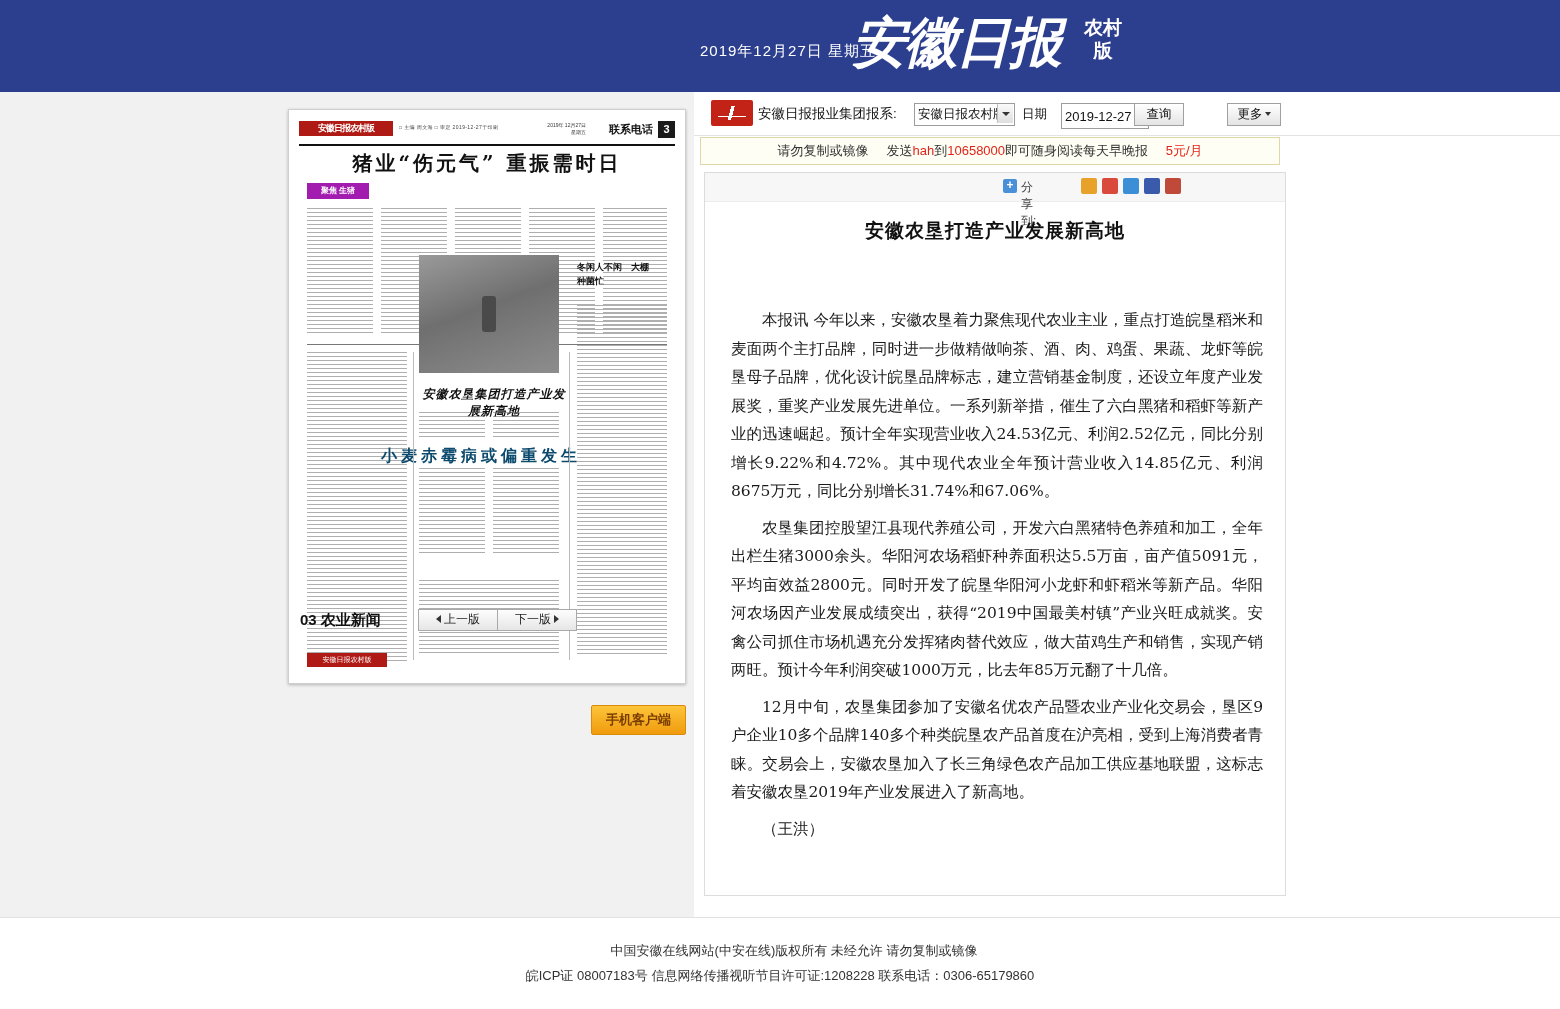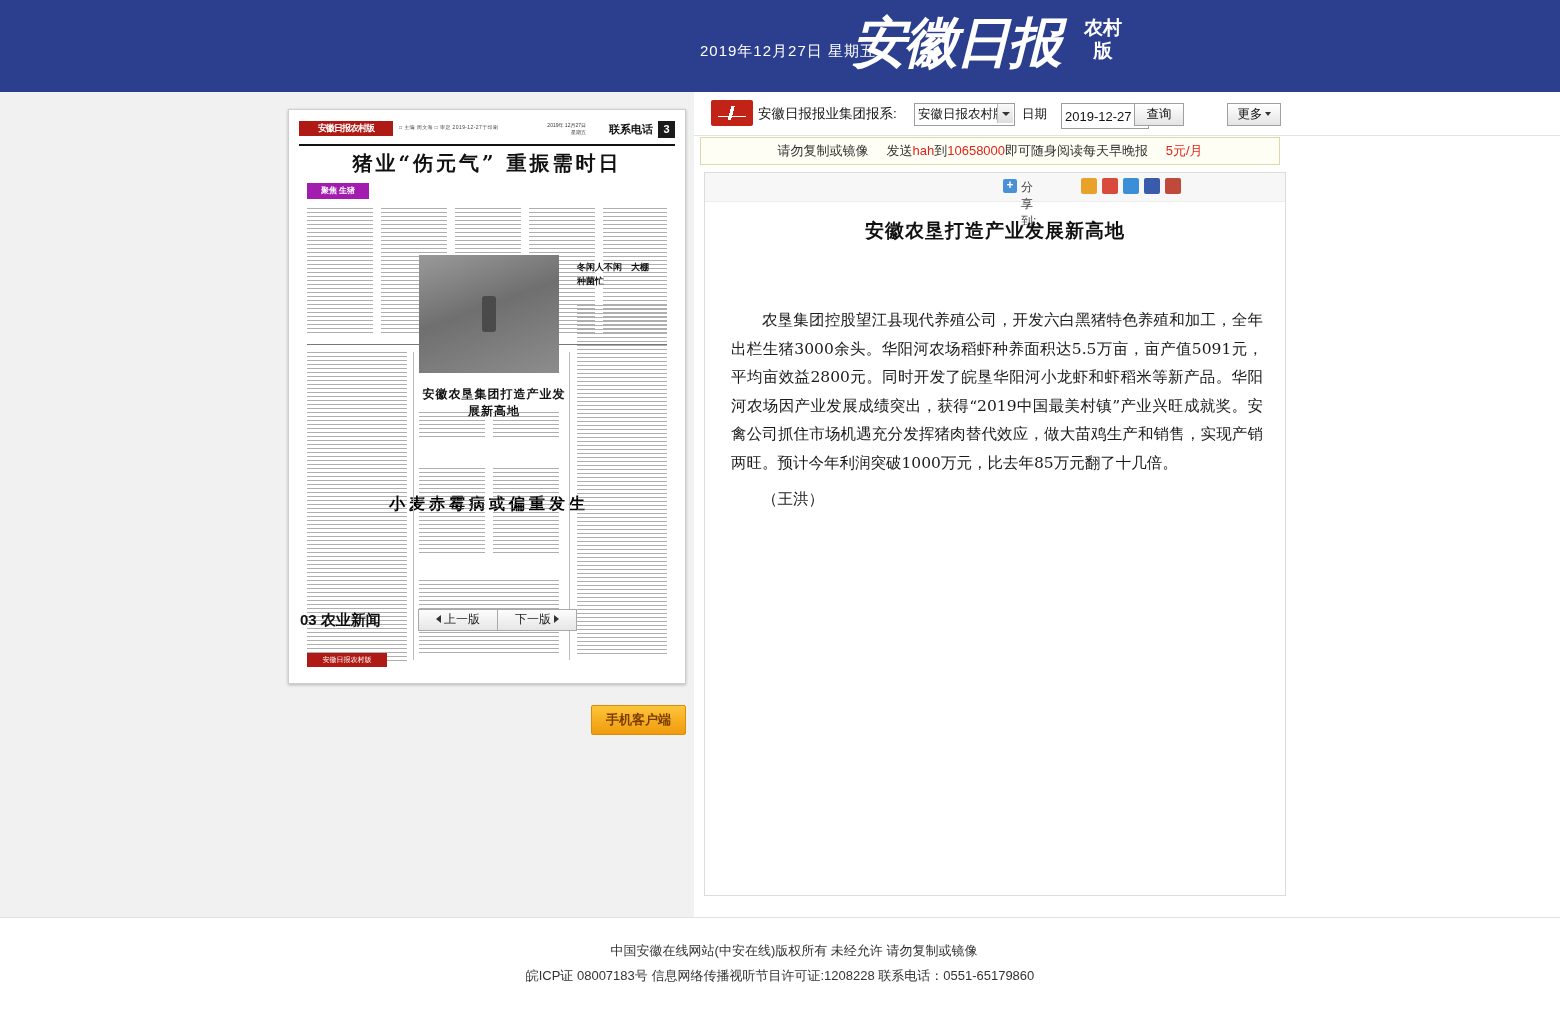--- a/index.html
+++ b/index.html
@@ -172,32 +172,32 @@
   .np-title2 {
     position: absolute;
     left: 120px; top: 266px;
     width: 150px;
     text-align: center;
     font-family: "DejaVu Serif", serif;
     font-weight: bold;
     font-size: 12px;
     letter-spacing: 1px;
     color: #111;
+    font-style: italic;
   }
   .np-title3 {
     position: absolute;
-    left: 60px; top: 326px;
+    left: 52px; top: 326px;
     width: 260px;
     text-align: center;
     font-family: "DejaVu Serif", serif;
     font-weight: bold;
     font-size: 16px;
     letter-spacing: 4px;
-    color: #000000;
-    margin-top: 48px;
+    color: #0c4a6e;
   }
   .np-title4 {
     position: absolute;
     left: 278px; top: 140px;
     width: 80px;
     font-family: "DejaVu Serif", serif;
     font-weight: bold;
     font-size: 9px;
     line-height: 14px;
     color: #111;
@@ -614,22 +614,24 @@
         <div class="share-icon" style="left:99px;  background:#d94a3d;"></div>
         <div class="share-icon" style="left:120px; background:#3b8fd6;"></div>
         <div class="share-icon" style="left:141px; background:#3a5bab;"></div>
         <div class="share-icon" style="left:162px; background:#c04a3a;"></div>
       </div>
     </div>
 
     <div id="article-title">安徽农垦打造产业发展新高地</div>
 
     <div id="article-body">
+      <p>本报讯 今年以来，安徽农垦着力聚焦现代农业主业，重点打造皖垦稻米和麦面两个主打品牌，同时进一步做精做响茶、酒、肉、鸡蛋、果蔬、龙虾等皖垦母子品牌，优化设计皖垦品牌标志，建立营销基金制度，还设立年度产业发展奖，重奖产业发展先进单位。一系列新举措，催生了六白黑猪和稻虾等新产业的迅速崛起。预计全年实现营业收入24.53亿元、利润2.52亿元，同比分别增长9.22%和4.72%。其中现代农业全年预计营业收入14.85亿元、利润8675万元，同比分别增长31.74%和67.06%。</p>
       <p>农垦集团控股望江县现代养殖公司，开发六白黑猪特色养殖和加工，全年出栏生猪3000余头。华阳河农场稻虾种养面积达5.5万亩，亩产值5091元，平均亩效益2800元。同时开发了皖垦华阳河小龙虾和虾稻米等新产品。华阳河农场因产业发展成绩突出，获得“2019中国最美村镇”产业兴旺成就奖。安禽公司抓住市场机遇充分发挥猪肉替代效应，做大苗鸡生产和销售，实现产销两旺。预计今年利润突破1000万元，比去年85万元翻了十几倍。</p>
+      <p>12月中旬，农垦集团参加了安徽名优农产品暨农业产业化交易会，垦区9户企业10多个品牌140多个种类皖垦农产品首度在沪亮相，受到上海消费者青睐。交易会上，安徽农垦加入了长三角绿色农产品加工供应基地联盟，这标志着安徽农垦2019年产业发展进入了新高地。</p>
       <p id="article-sign">（王洪）</p>
     </div>
   </div>
 </div>
 
 <div id="footer">
   <div class="footer-line" id="footer-line1">中国安徽在线网站(中安在线)版权所有 未经允许 请勿复制或镜像</div>
-  <div class="footer-line" id="footer-line2">皖ICP证 08007183号 信息网络传播视听节目许可证:1208228 联系电话：0551-65179860</div>
+  <div class="footer-line" id="footer-line2">皖ICP证 08007183号 信息网络传播视听节目许可证:1208228 联系电话：0306-65179860</div>
 </div>
 
 </body></html>

